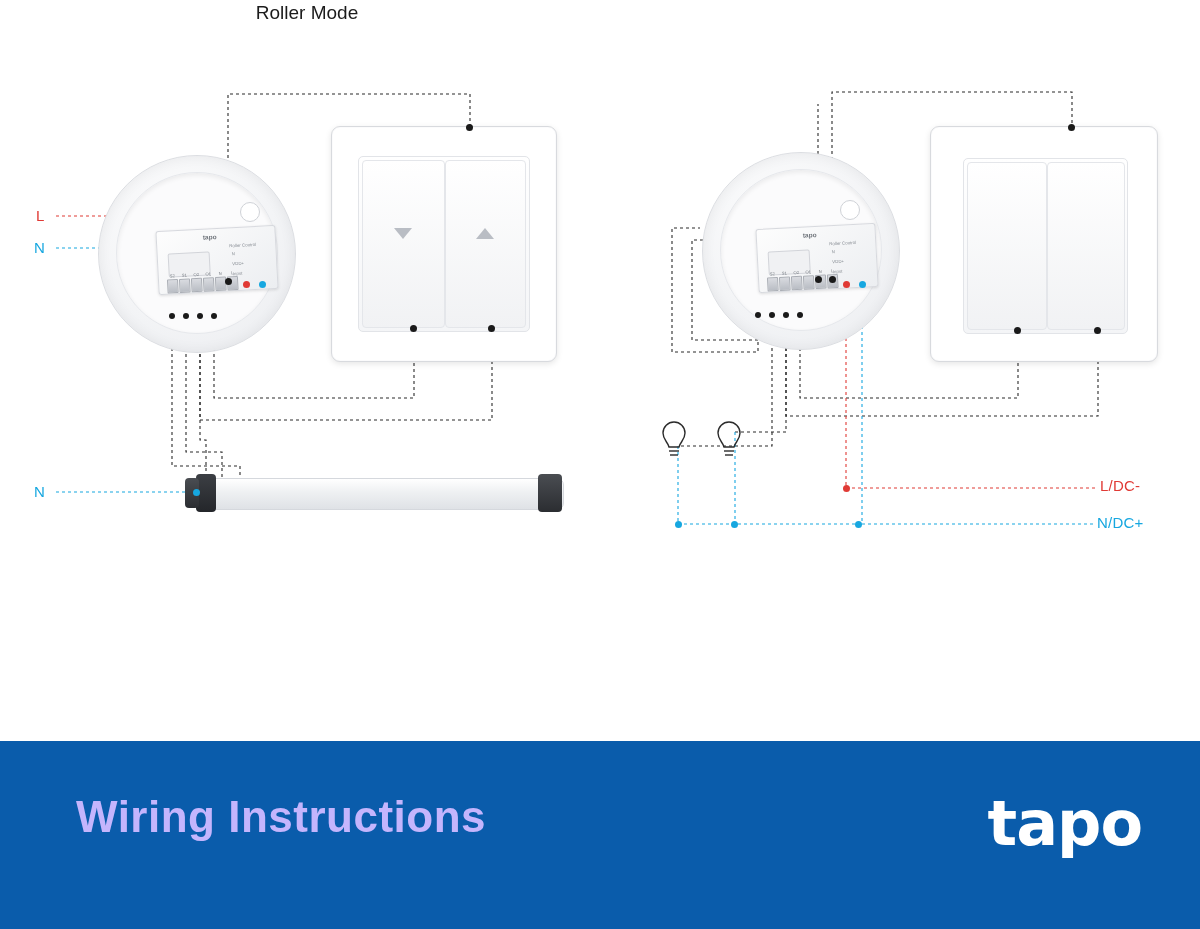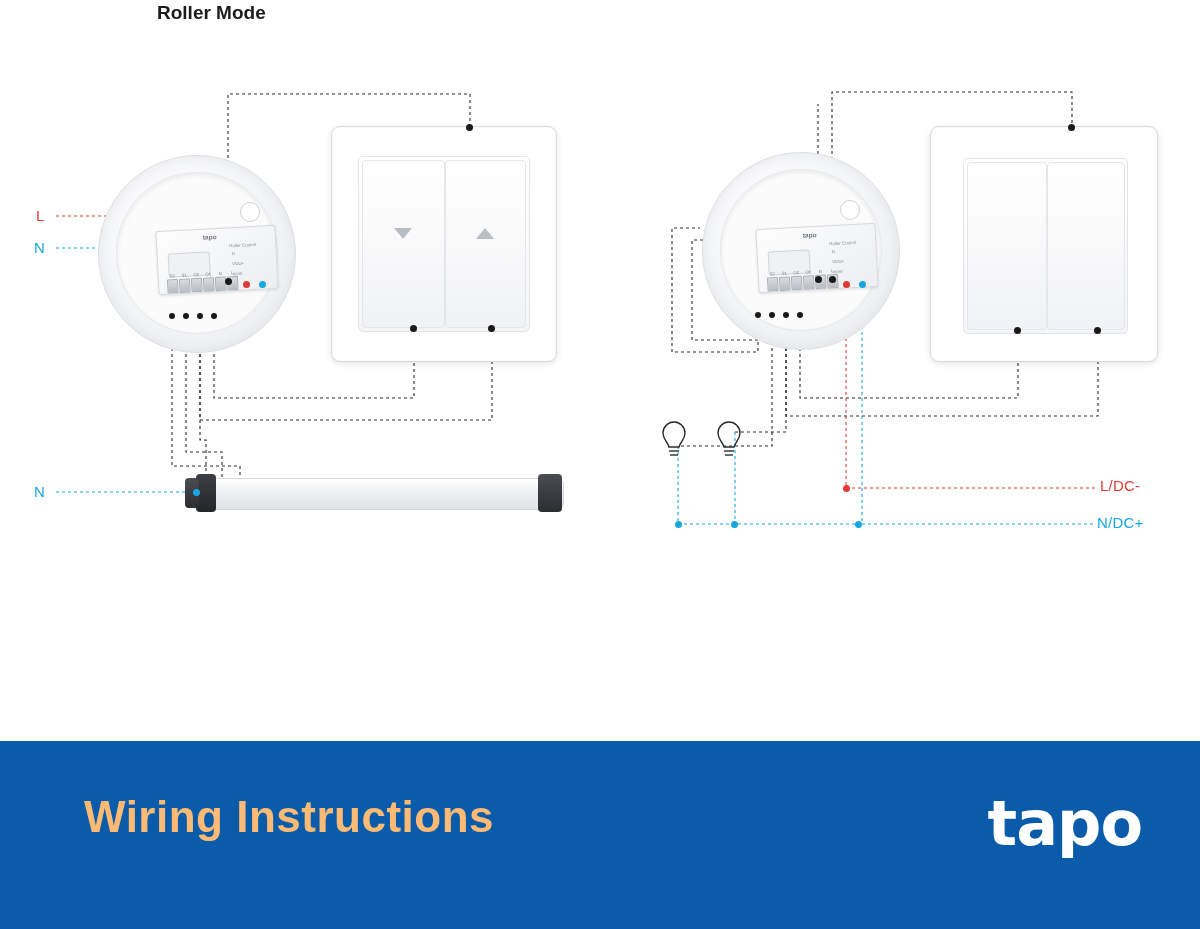--- a/index.html
+++ b/index.html
@@ -8,43 +8,43 @@
     background:#ffffff;
     font-family:"Liberation Sans", sans-serif;
     position:relative;
     overflow:hidden;
   }
   .canvas{position:absolute;left:0;top:0;width:1200px;height:929px;}
   .mode-title{
     position:absolute;
     font-size:19px;
     color:#1b1b1b;
-    font-weight:700;
-    text-align:left;
+    font-weight:400;
+    text-align:center;
     width:300px;
   }
   #title-roller{left:157px;top:2px;}
   #title-switch{left:768px;top:2px;}
 
   .label{
     position:absolute;
     font-size:15px;
     letter-spacing:.2px;
   }
   .label.red{color:#e03a35;}
   .label.blue{color:#16a7e0;}
 
   
   .footer{
     position:absolute;left:0;top:741px;width:1200px;height:188px;
     background:#0a5cab;
   }
   .footer-title{
-    position:absolute;left:84px;top:51px;
-    color:#fdba74;font-size:44px;font-weight:bold;letter-spacing:.5px;
+    position:absolute;left:76px;top:51px;
+    color:#c4b5fd;font-size:44px;font-weight:bold;letter-spacing:.5px;
   }
   .brand{
     position:absolute;right:58px;top:46px;
     color:#ffffff;font-size:62px;font-weight:bold;letter-spacing:-1px;
     font-family:"DejaVu Sans", sans-serif;
   }
 
   
   .plate{
     position:absolute;

